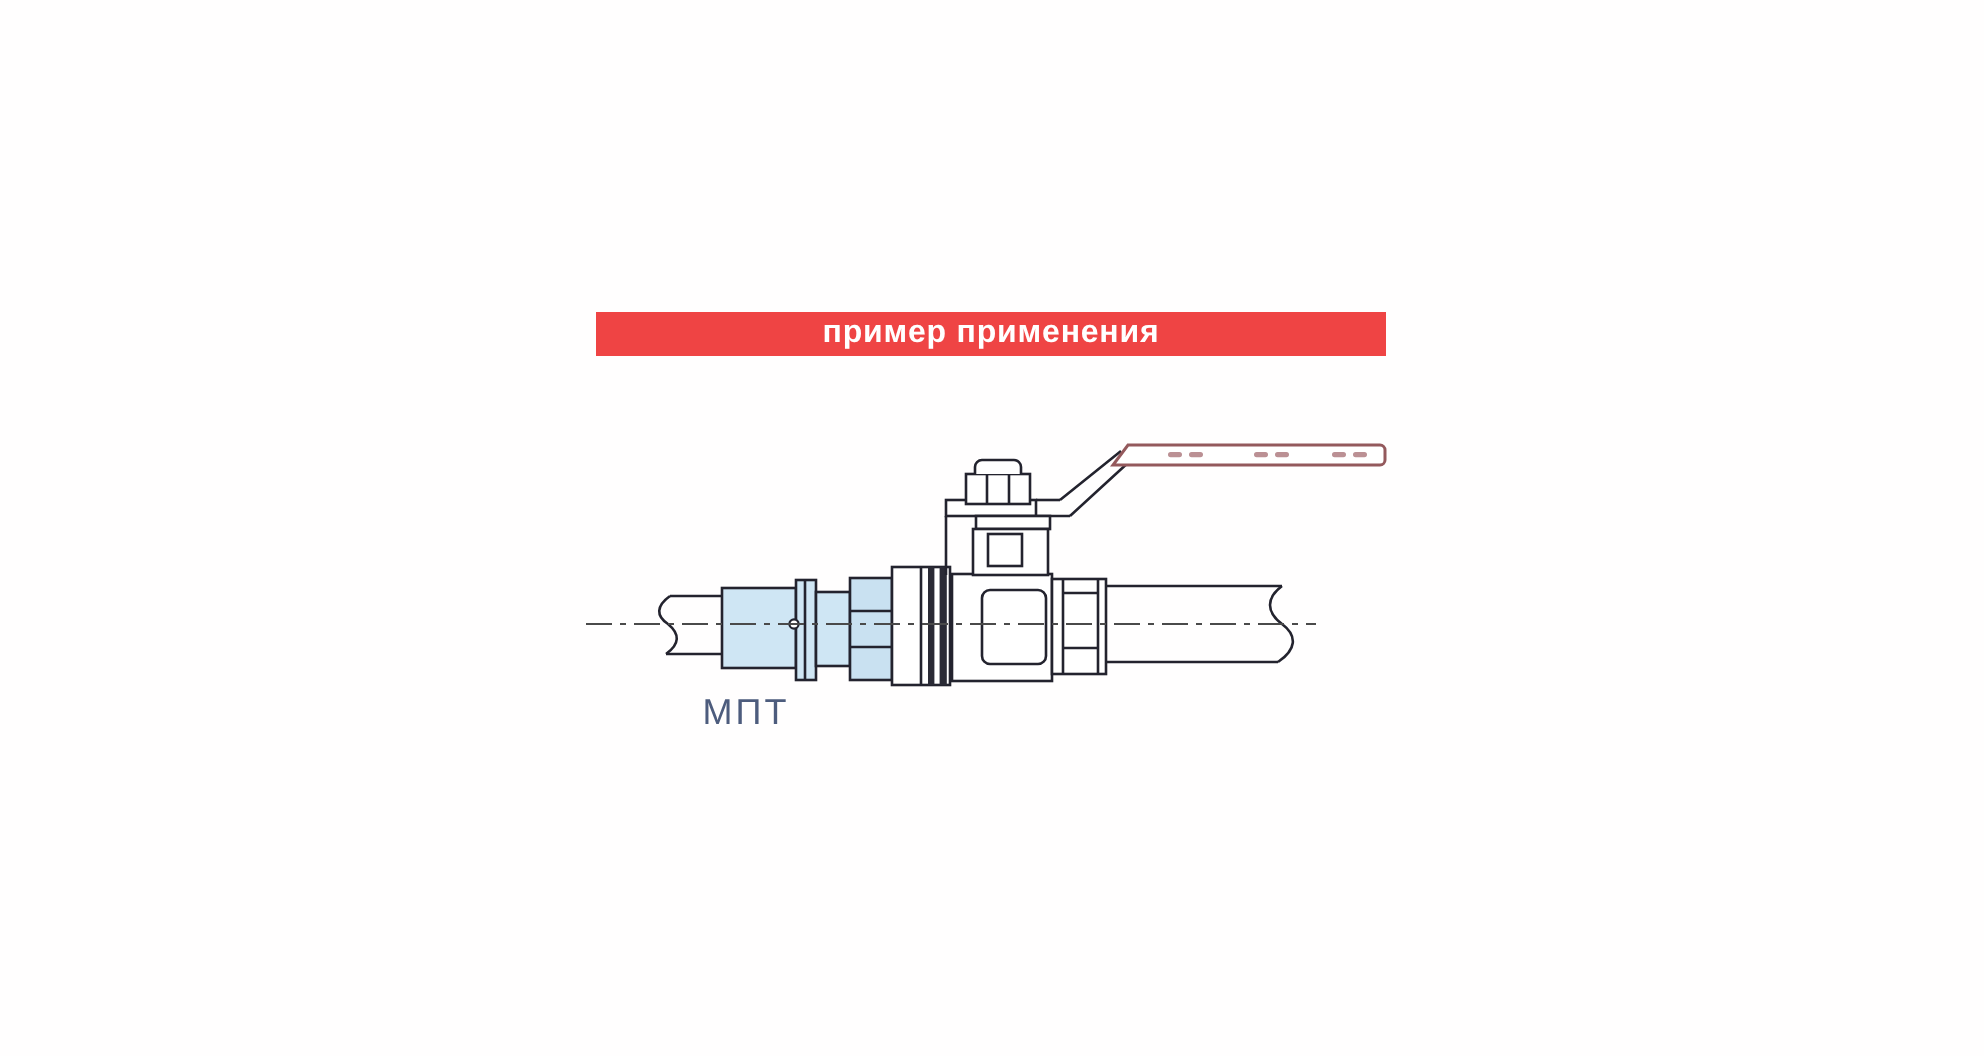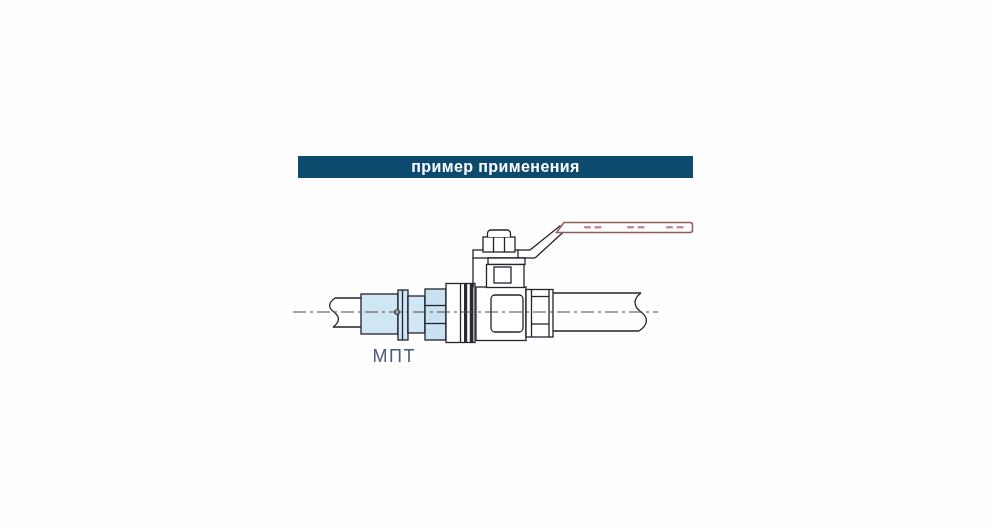--- a/index.html
+++ b/index.html
@@ -1,22 +1,22 @@
 <!DOCTYPE html>
 <html><head>
 <meta charset="utf-8">
 <style>
   html,body{margin:0;padding:0;background:#ffffff;}
   .page{position:relative;width:992px;height:528px;background:#fffefe;overflow:hidden;
         font-family:"Liberation Sans", sans-serif;}
   .header-bar{position:absolute;left:298px;top:156px;width:395px;height:22px;
-        background:#0c4a6e;display:flex;align-items:center;justify-content:center;}
+        background:#ef4444;display:flex;align-items:center;justify-content:center;}
   .header-bar span{color:#ffffff;font-size:16px;font-weight:bold;letter-spacing:.4px;line-height:22px;}
   .diagram-svg{position:absolute;left:0;top:0;}
-  .label-mpt{position:absolute;left:330px;top:346px;width:86px;text-align:right;
+  .label-mpt{position:absolute;left:330px;top:346px;width:86px;text-align:center;
         color:#4d5c7d;font-size:18px;letter-spacing:1.5px;}
   .label-steel{position:absolute;left:543px;top:341px;width:114px;text-align:center;
         color:#56565a;font-size:15.5px;line-height:16.5px;}
 </style>
 </head>
 <body>
 
 <div class="page">
 
   <div class="header-bar">

